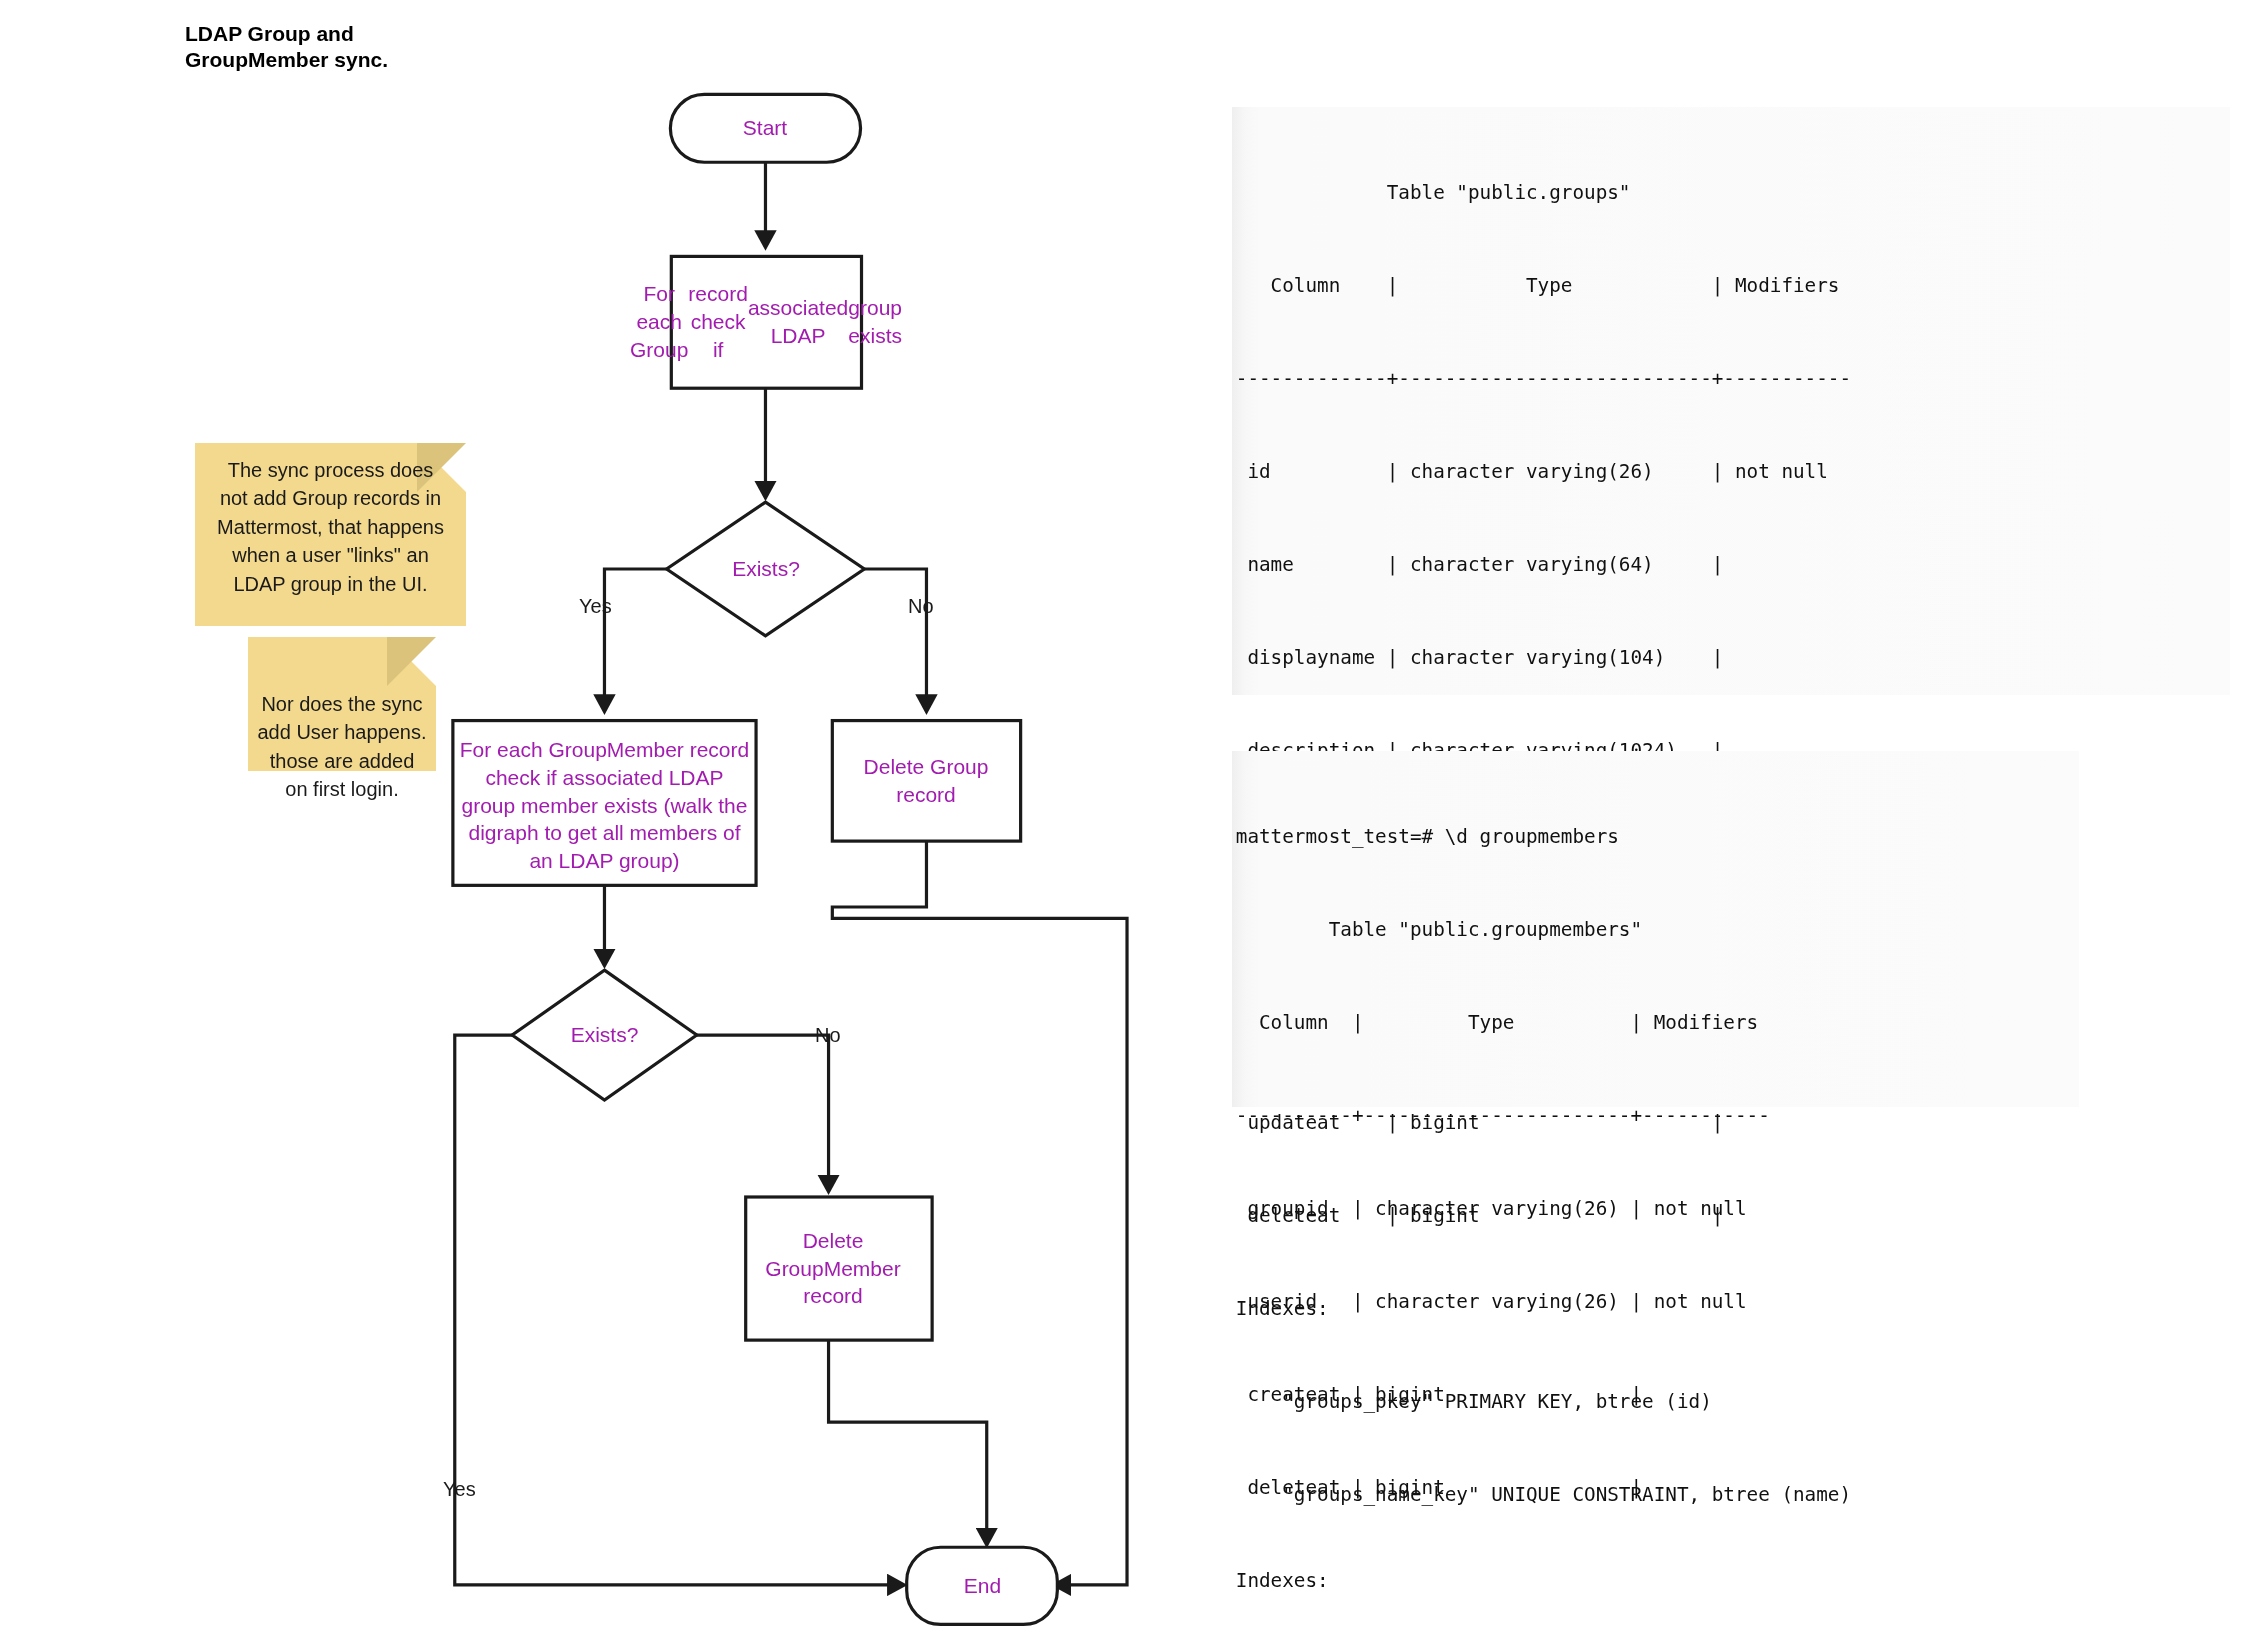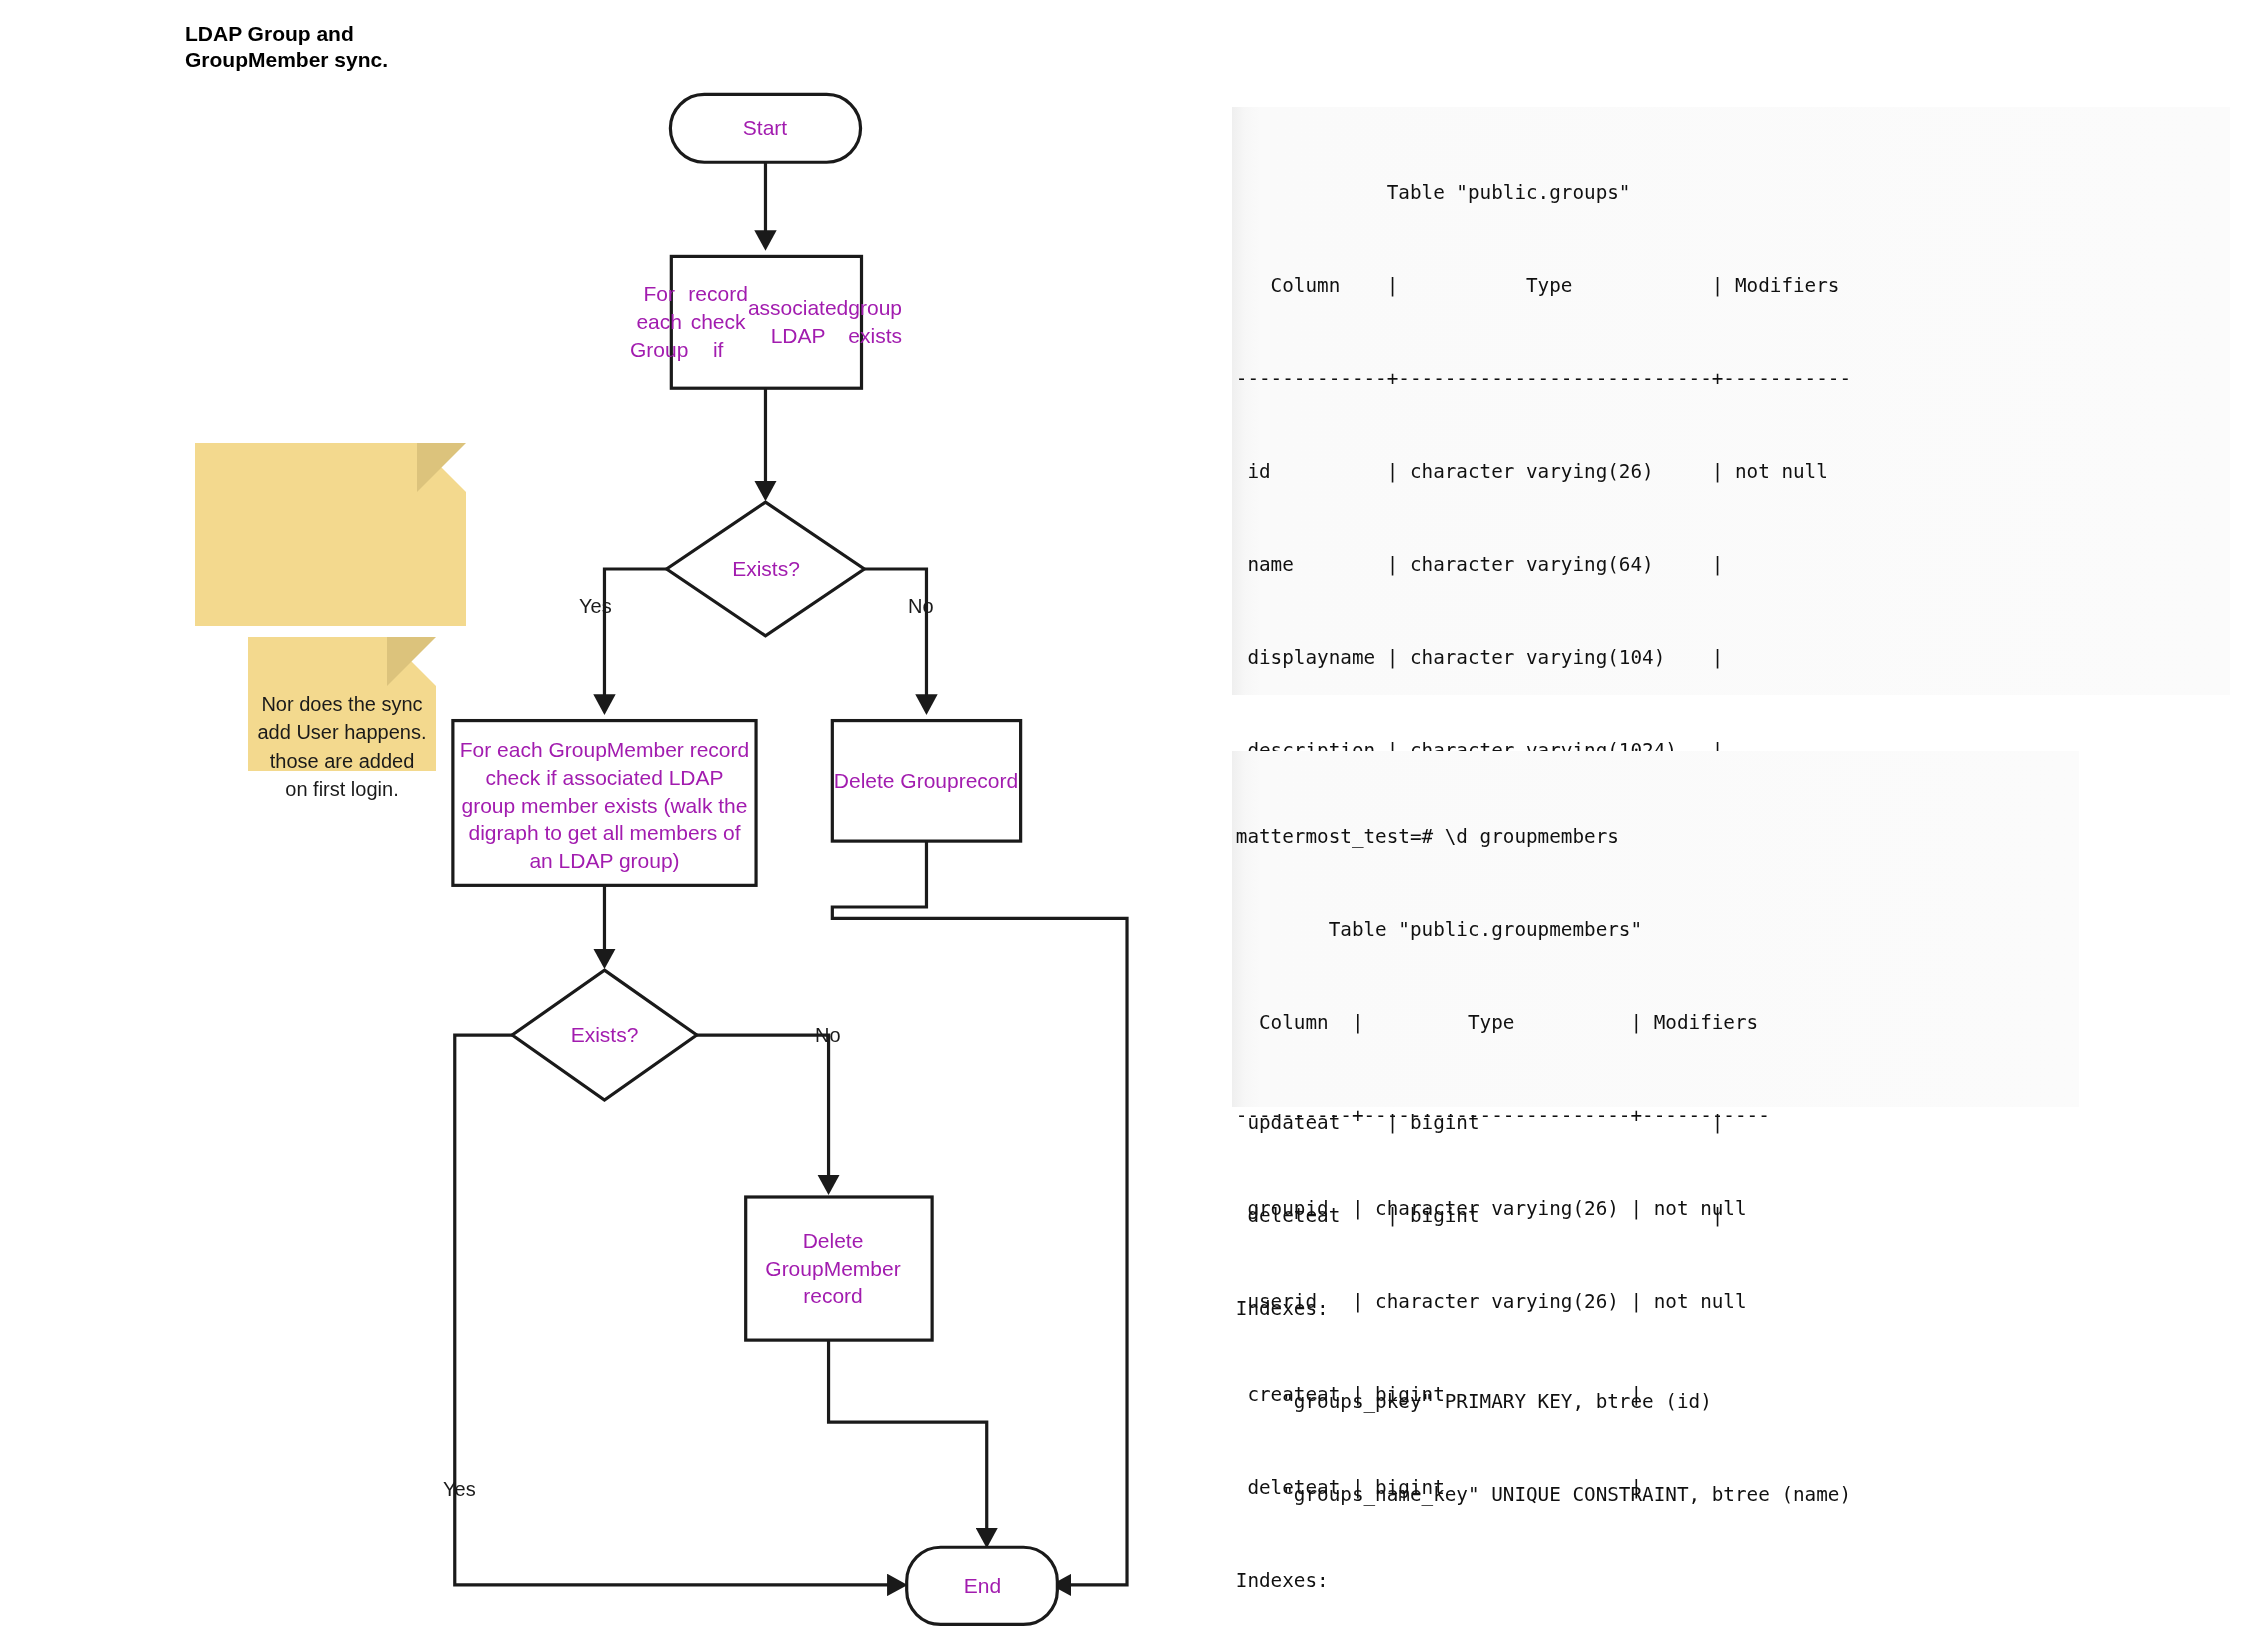--- a/index.html
+++ b/index.html
@@ -105,21 +105,21 @@
   <div class="nodetext" style="left:667px;top:535px;width:198px;height:68px;">Exists?</div>
 
   <div class="nodetext" style="left:453px;top:723px;width:303px;height:165px;flex-direction:column;">
     <div>For each GroupMember record</div>
     <div>check if associated LDAP</div>
     <div>group member exists (walk the</div>
     <div>digraph to get all members of</div>
     <div>an LDAP group)</div>
   </div>
 
-  <div class="nodetext" style="left:832px;top:720px;width:188px;height:121px;align-items:center;">
+  <div class="nodetext" style="left:832px;top:720px;width:188px;height:121px;flex-direction:column;align-items:center;">
     <div>Delete Group</div>
     <div>record</div>
   </div>
 
   <div class="nodetext" style="left:512px;top:1001px;width:185px;height:68px;">Exists?</div>
 
   <div class="nodetext" style="left:746px;top:1197px;width:174px;height:143px;flex-direction:column;">
     <div>Delete</div>
     <div>GroupMember</div>
     <div>record</div>
@@ -128,20 +128,27 @@
   <div class="nodetext" style="left:907px;top:1547px;width:151px;height:77px;">End</div>
 
   <div class="edgelabel" style="left:579px;top:595px;">Yes</div>
   <div class="edgelabel" style="left:908px;top:595px;">No</div>
   <div class="edgelabel" style="left:815px;top:1024px;">No</div>
   <div class="edgelabel" style="left:443px;top:1478px;">Yes</div>
 
   <div class="note" style="left:195px;top:443px;width:271px;height:183px;background:transparent;">
     <div class="body"></div>
     <div class="foldtop"></div>
+    <div class="inner" style="position:relative;z-index:2;">
+      <div>The sync process does</div>
+      <div>not add Group records in</div>
+      <div>Mattermost, that happens</div>
+      <div>when a user "links" an</div>
+      <div>LDAP group in the UI.</div>
+    </div>
   </div>
 
   <div class="note" style="left:209px;top:637px;width:188px;height:134px;background:transparent;margin-left:39px;">
     <div class="body"></div>
     <div class="foldtop"></div>
     <div class="inner" style="position:relative;z-index:2;padding-top:53px;">
       <div>Nor does the sync</div>
       <div>add User happens.</div>
       <div>those are added</div>
       <div>on first login.</div>

